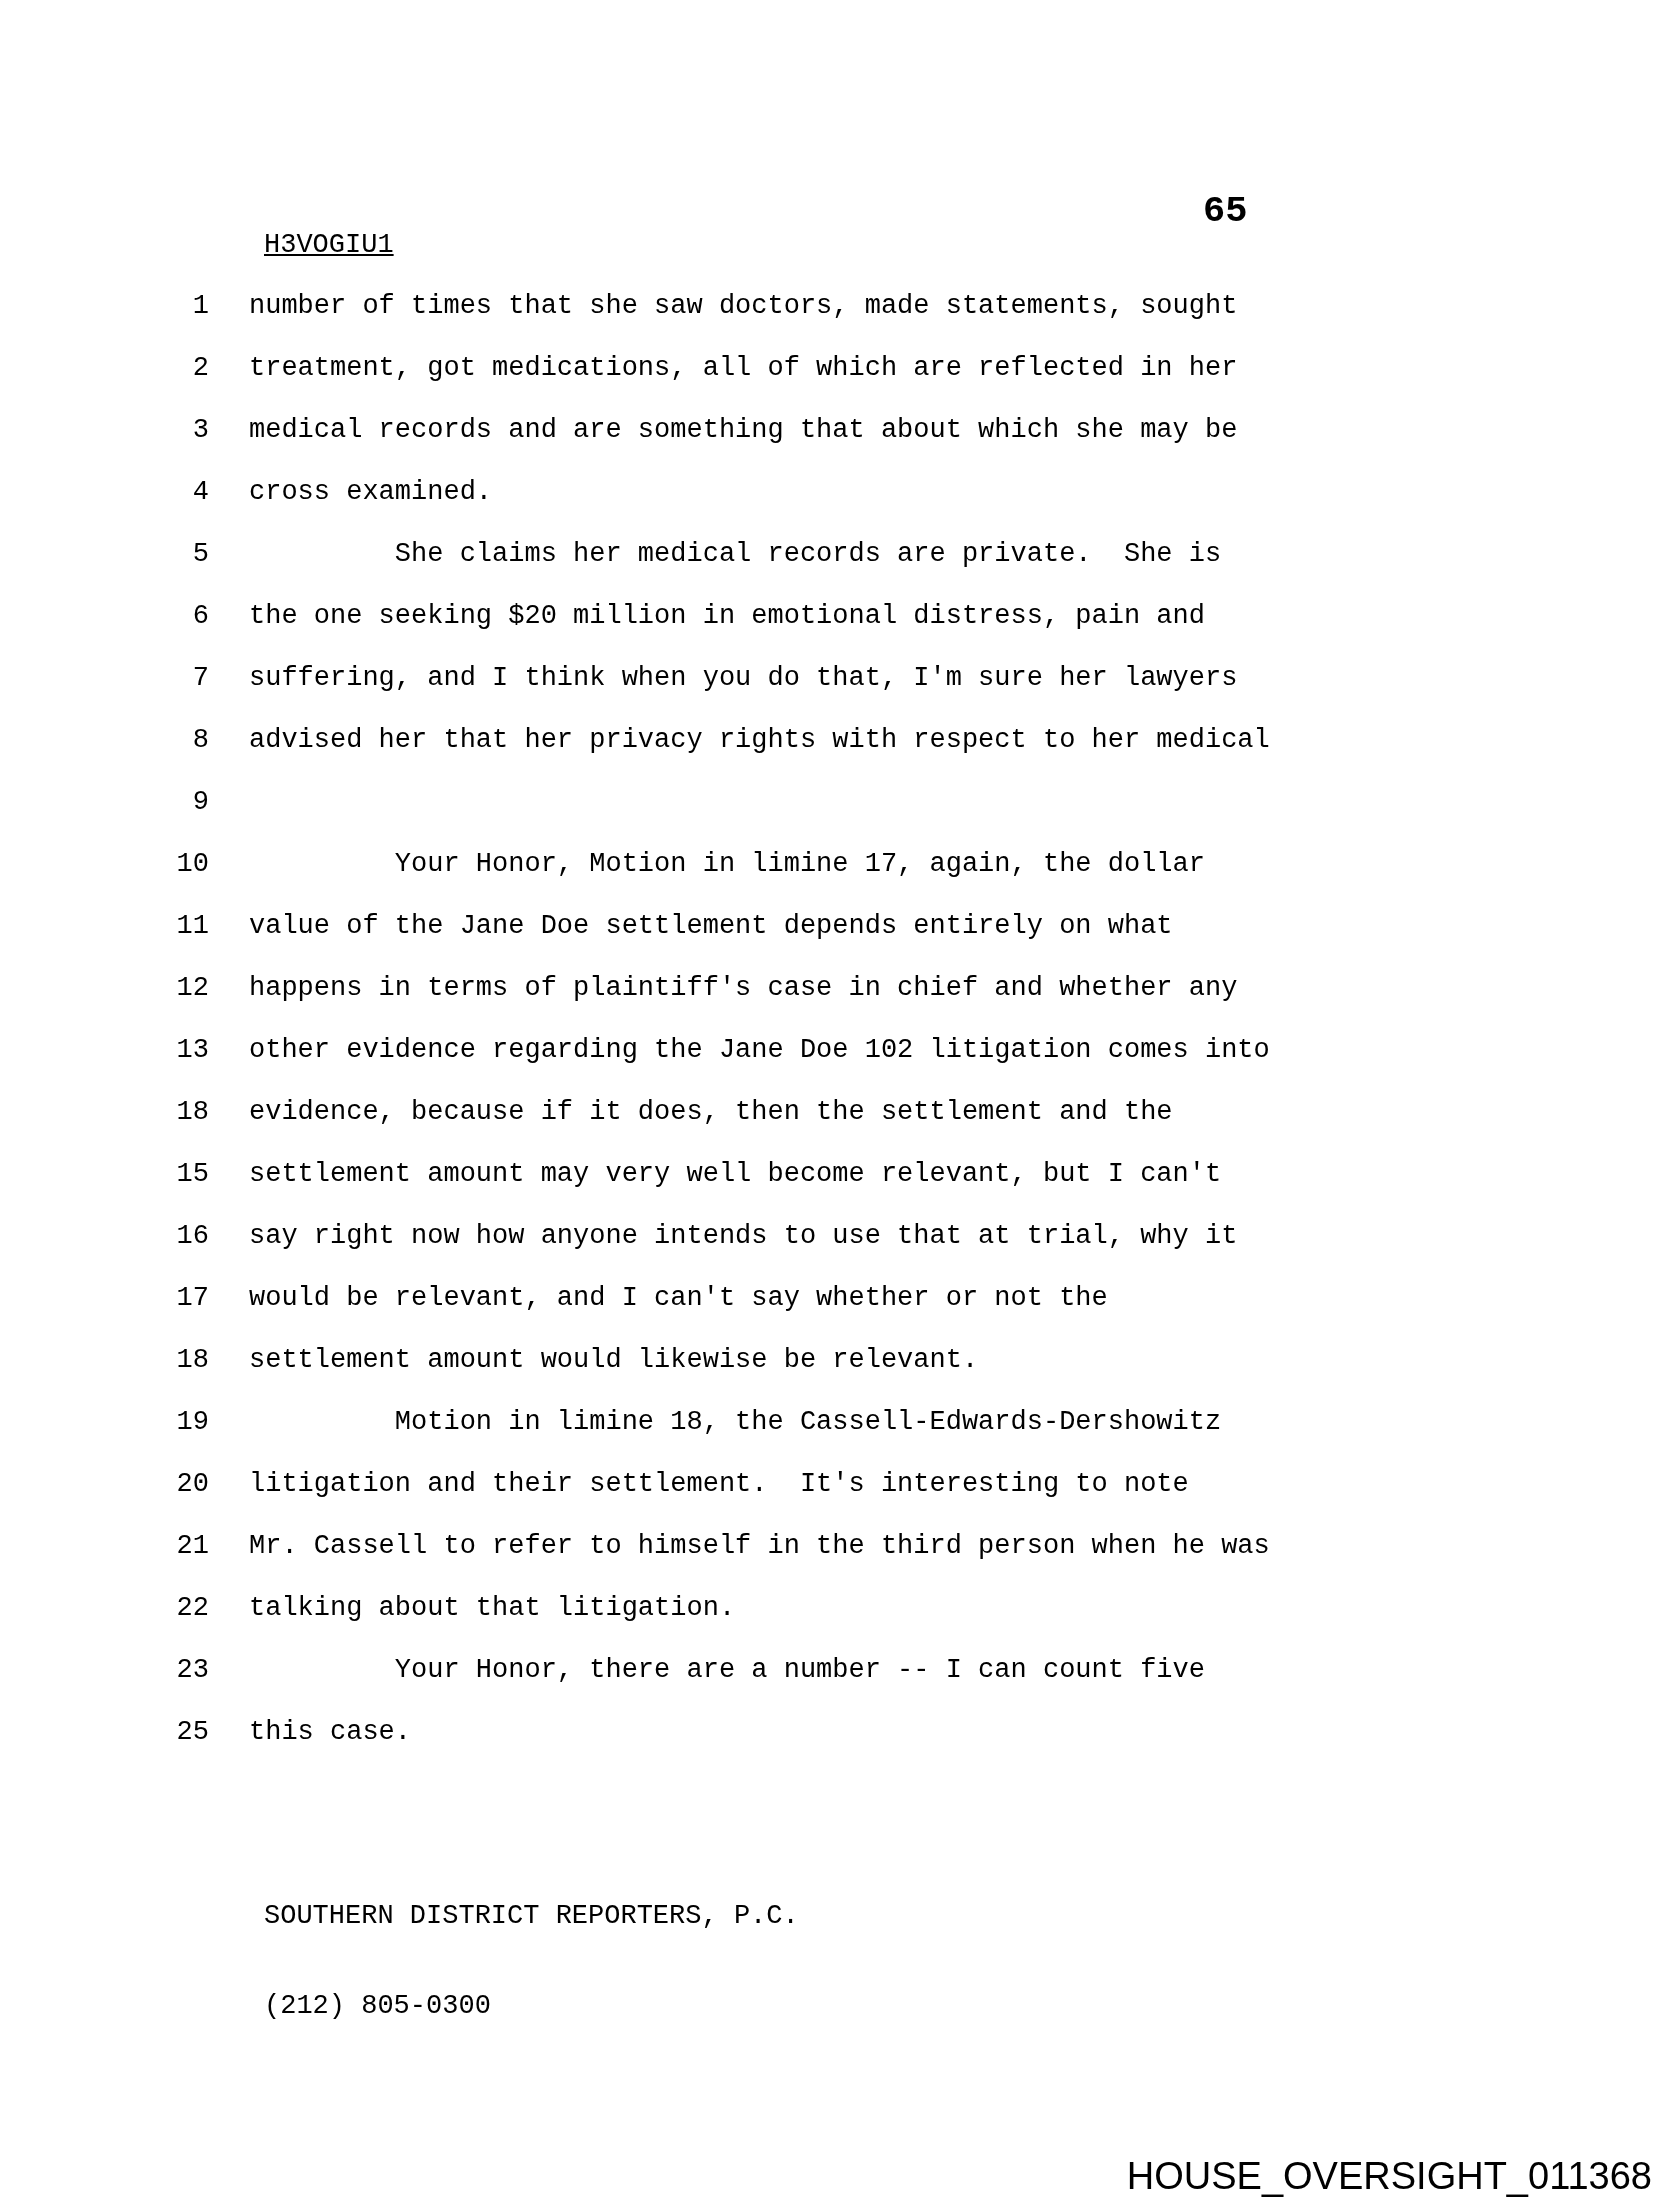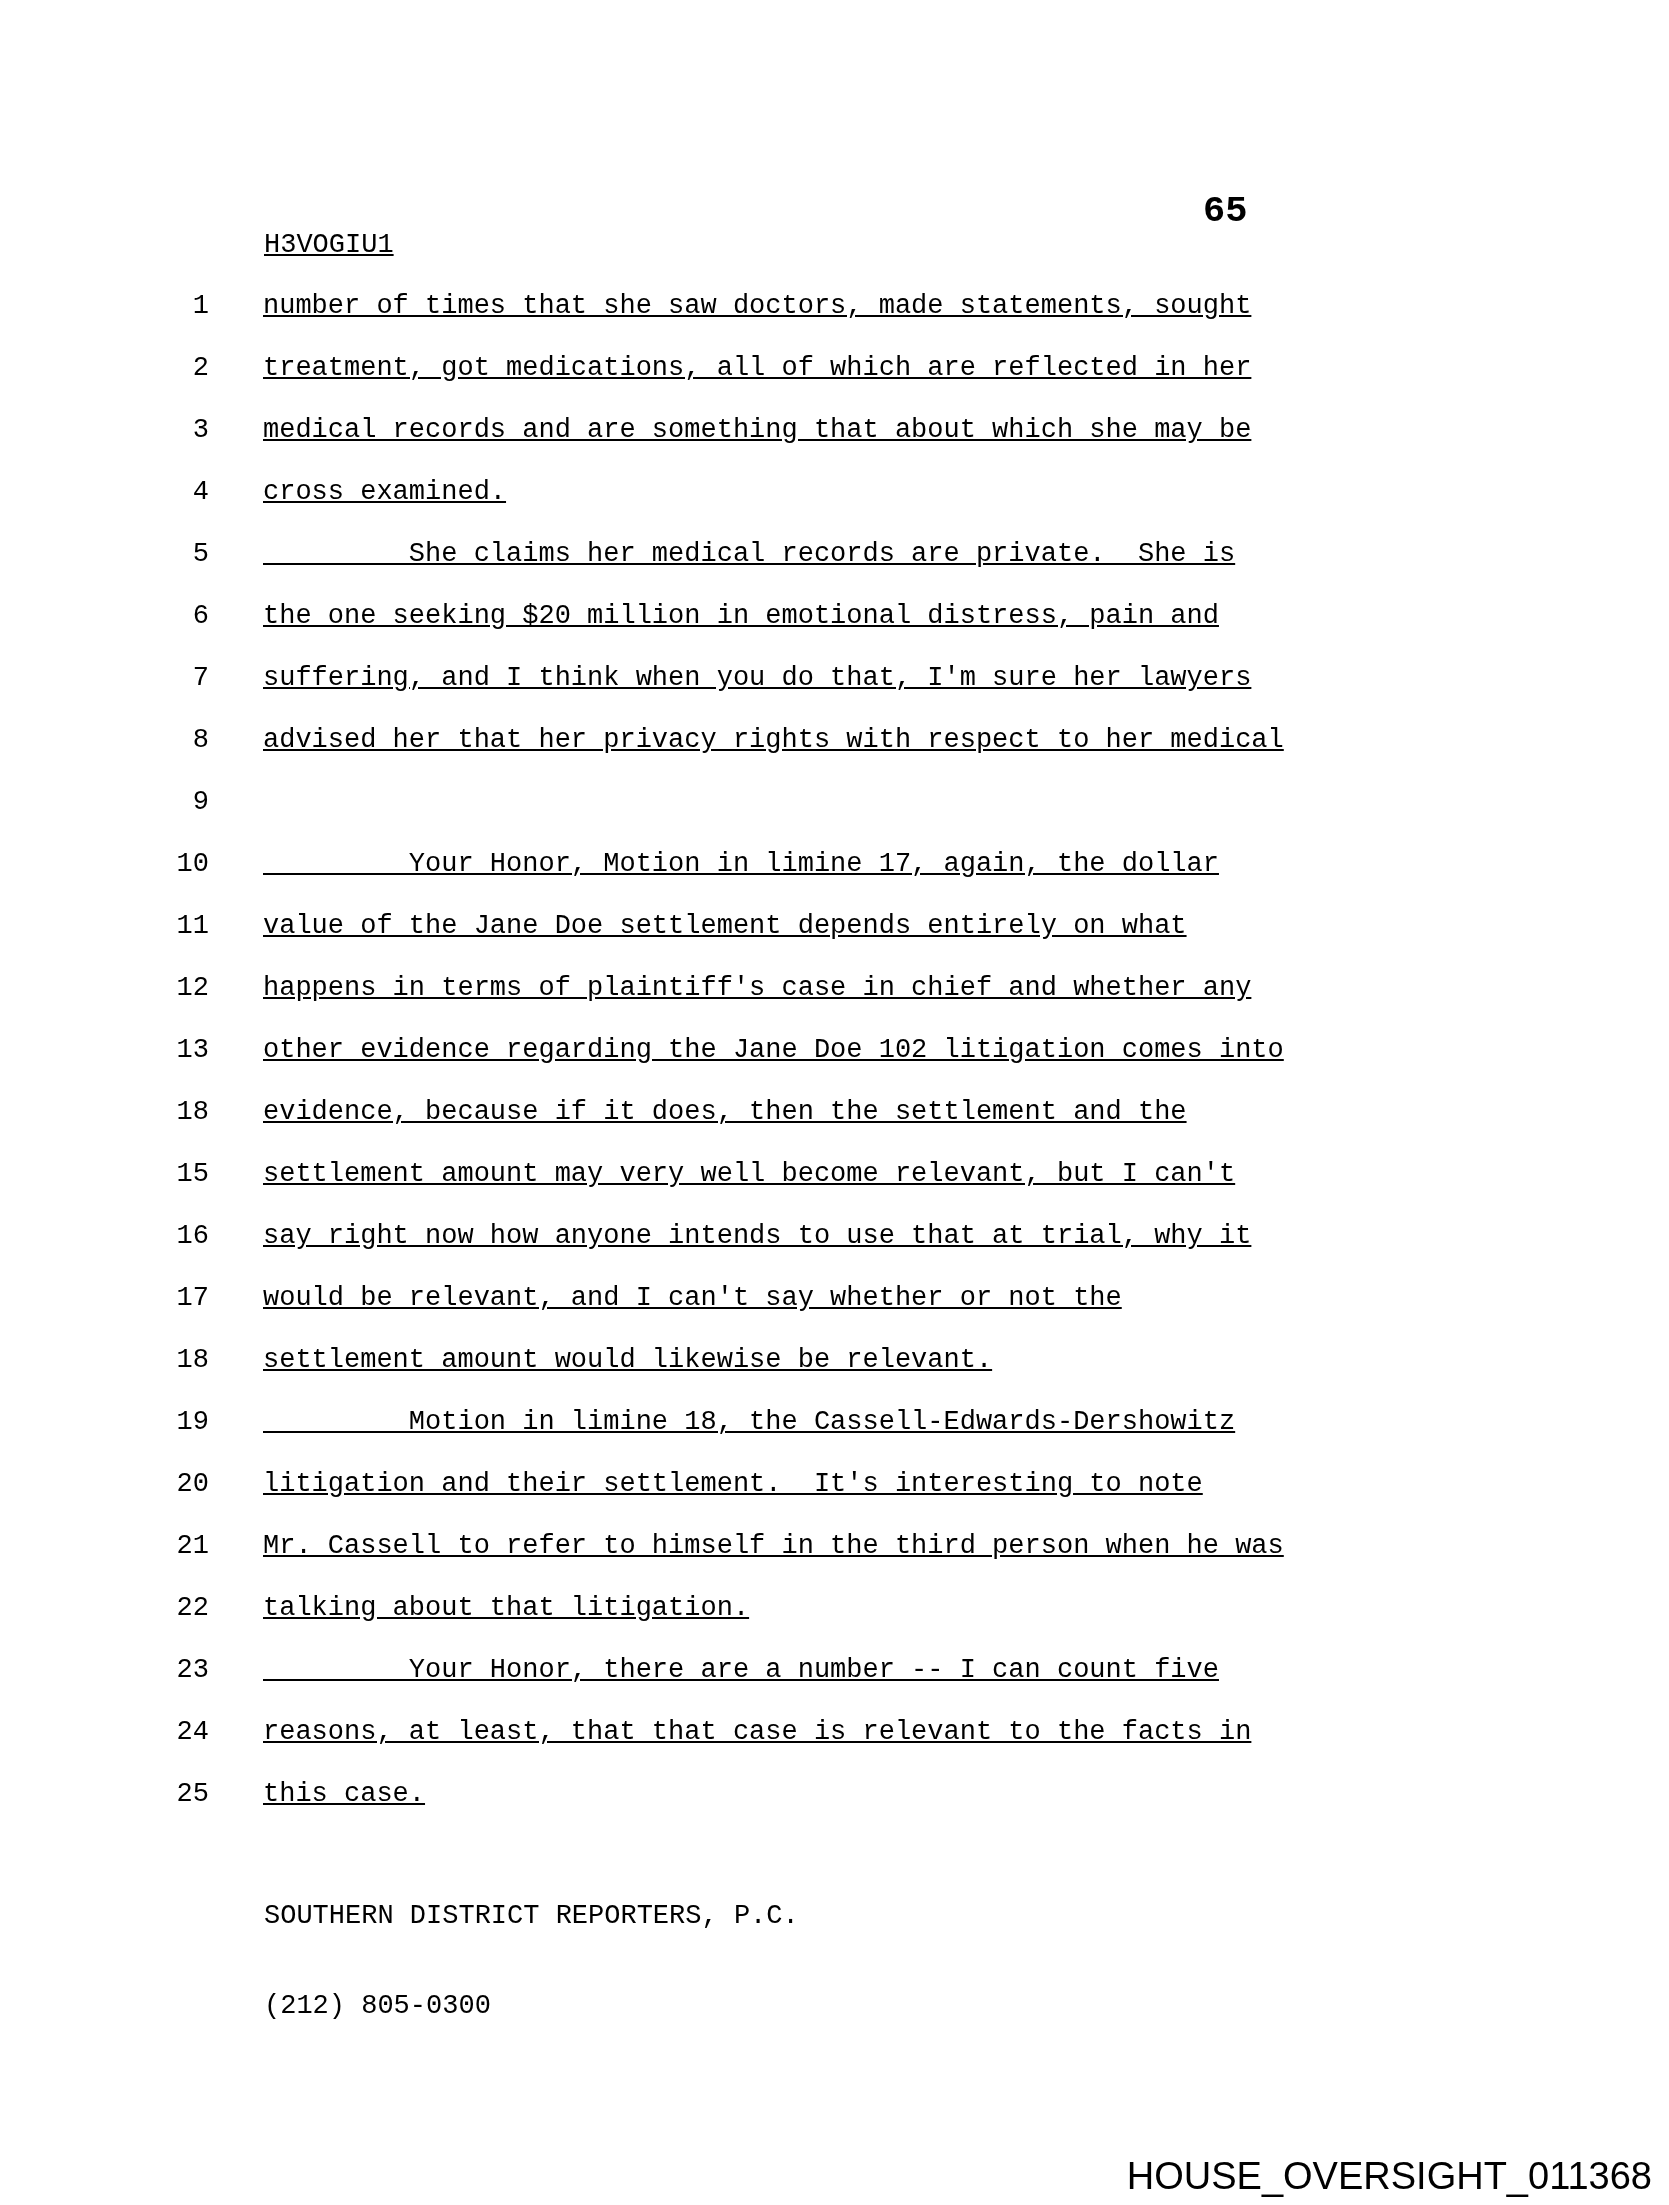--- a/index.html
+++ b/index.html
@@ -43,23 +43,22 @@
     font-size: 27px;
     line-height: 30px;
   }
   .num {
     width: 209px;
     flex: none;
     text-align: right;
     white-space: pre;
   }
   .txt {
-    margin-left: 54px;
+    margin-left: 40px;
     white-space: pre;
-    text-decoration: underline;
   }
   .footer {
     position: absolute;
     left: 264px;
     top: 1841px;
     width: 1042px;
     font-size: 27px;
     line-height: 30px;
     white-space: pre;
   }
@@ -165,24 +164,20 @@
     </div>
   <div class="line">
       <span class="num">22</span>
       <span class="txt">talking about that litigation.</span>
     </div>
   <div class="line">
       <span class="num">23</span>
       <span class="txt">         Your Honor, there are a number -- I can count five</span>
     </div>
   <div class="line">
-      <span class="num">24</span>
-      <span class="txt">reasons, at least, that that case is relevant to the facts in</span>
-    </div>
-  <div class="line">
       <span class="num">25</span>
       <span class="txt">this case.</span>
     </div>
 </div>
 
 <div class="footer">
   <div>SOUTHERN DISTRICT REPORTERS, P.C.</div>
   <div>(212) 805-0300</div>
 </div>
 

